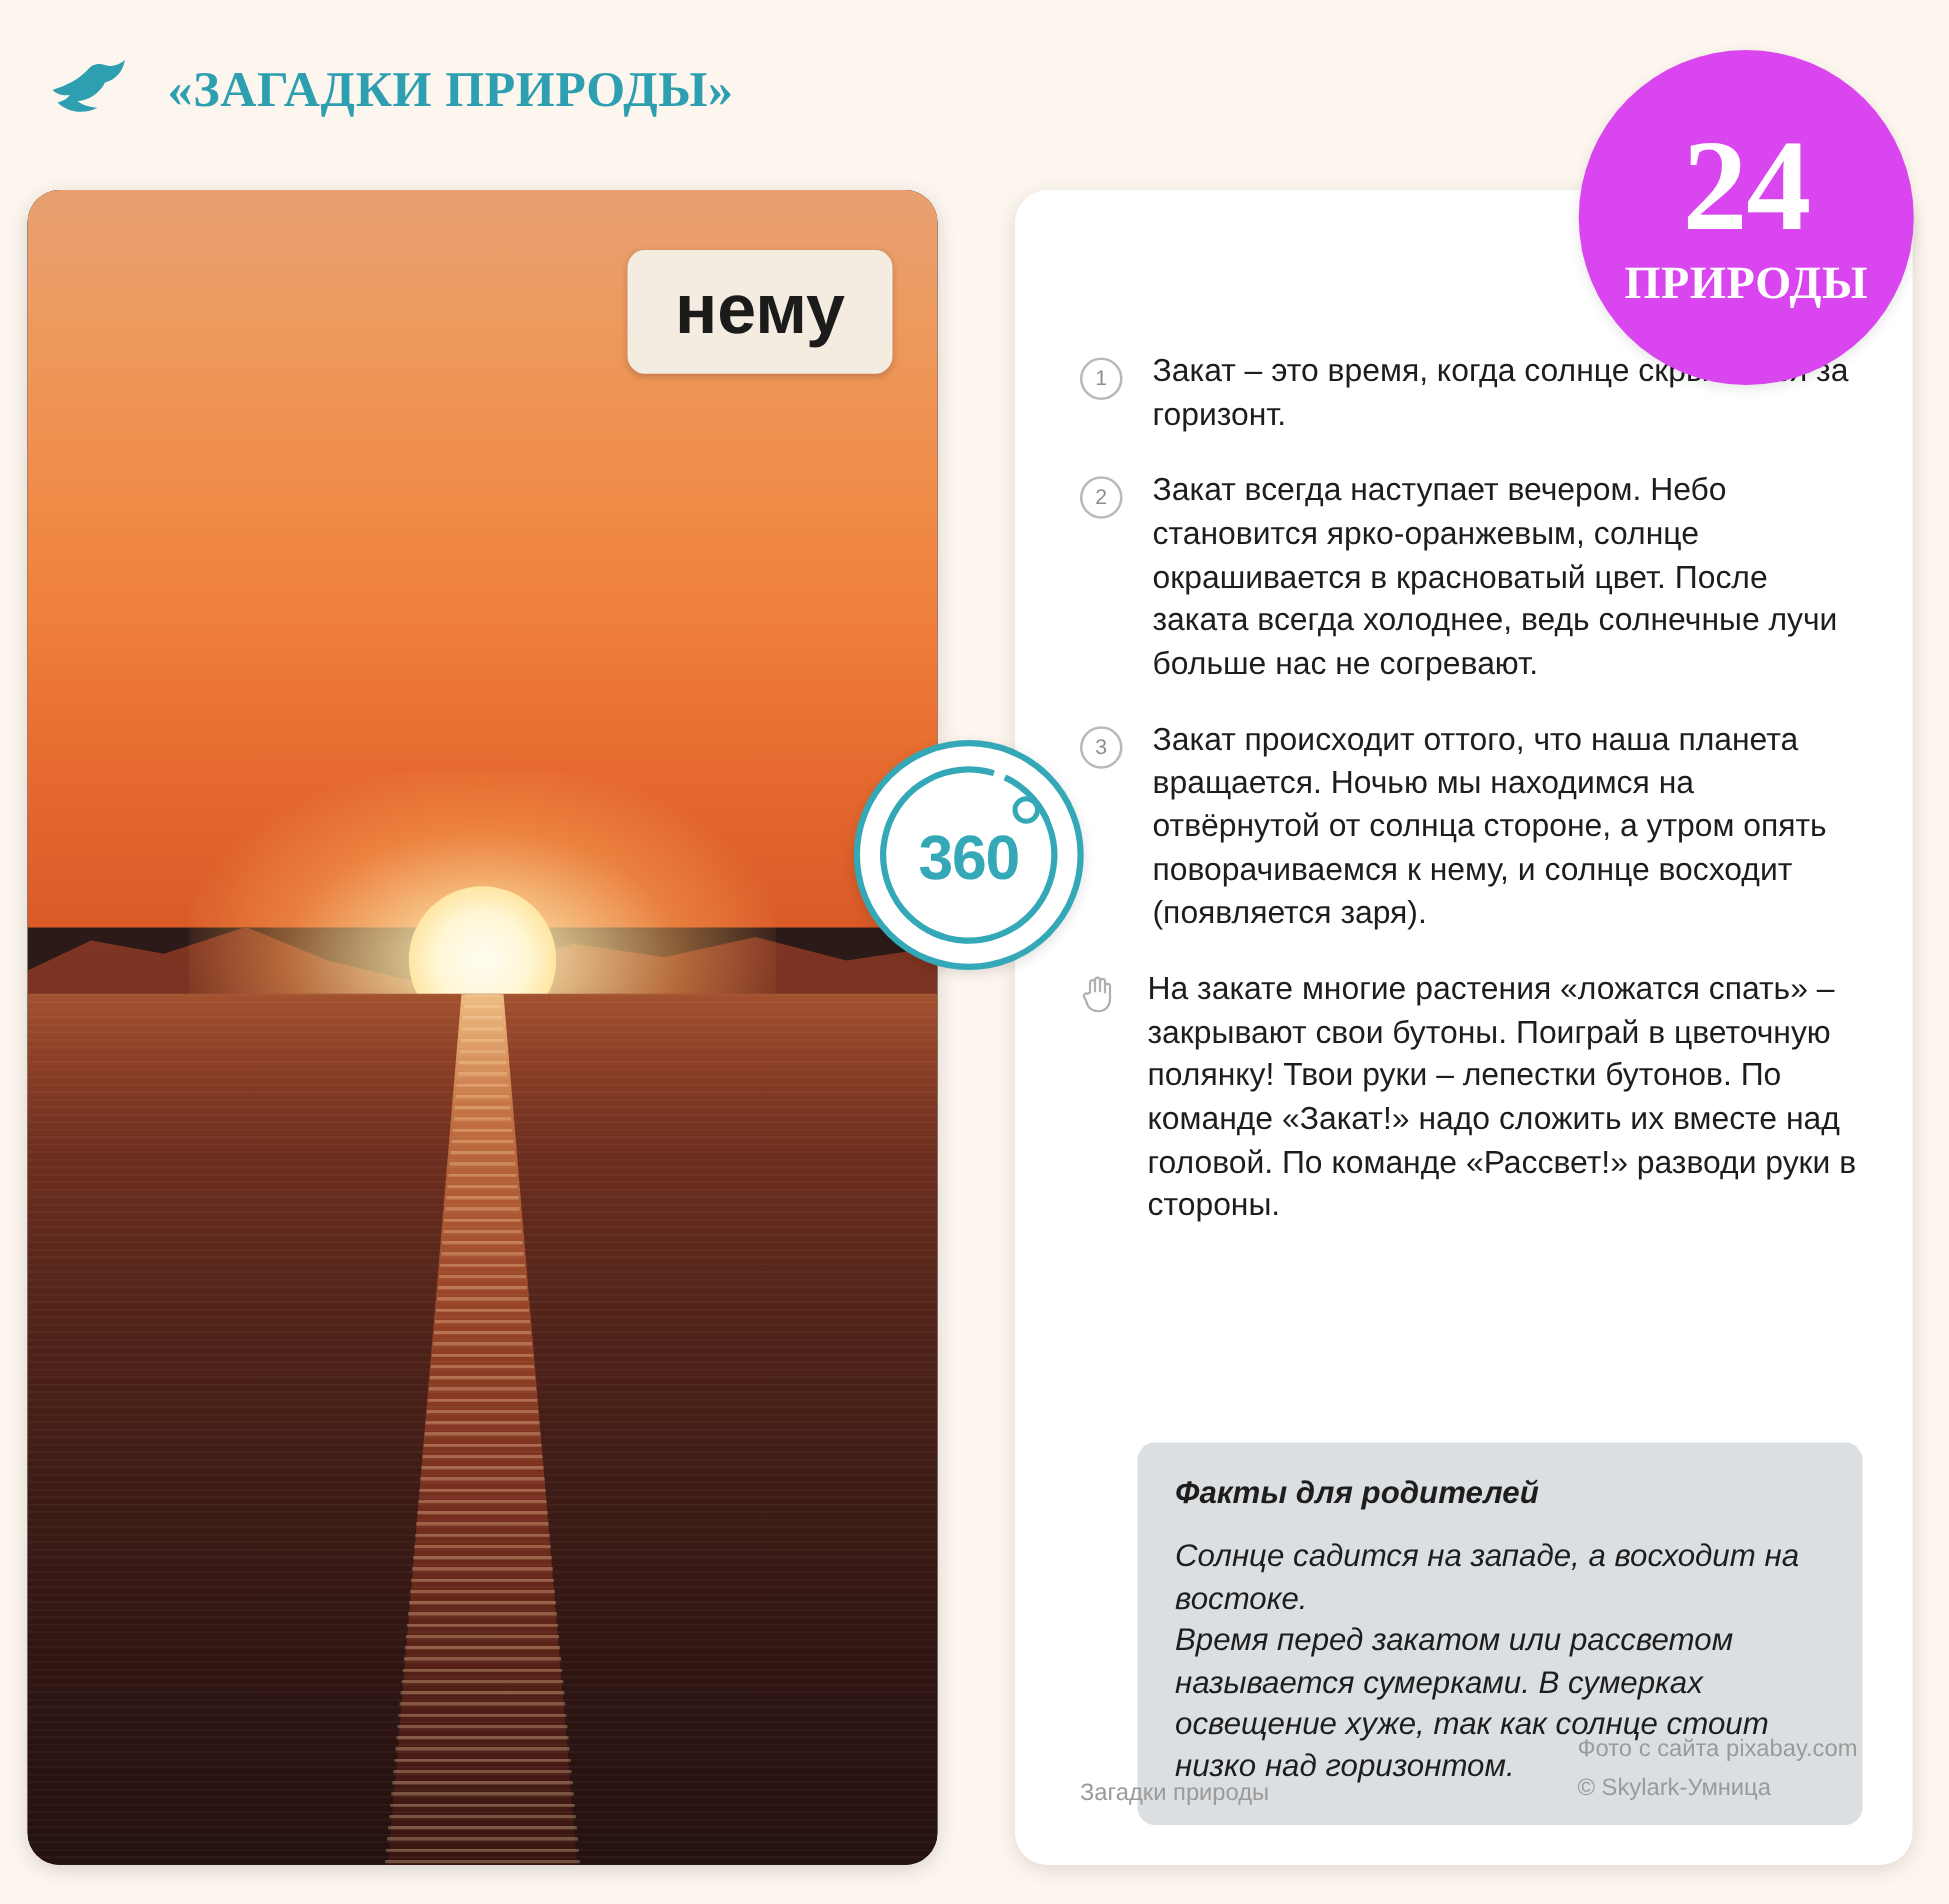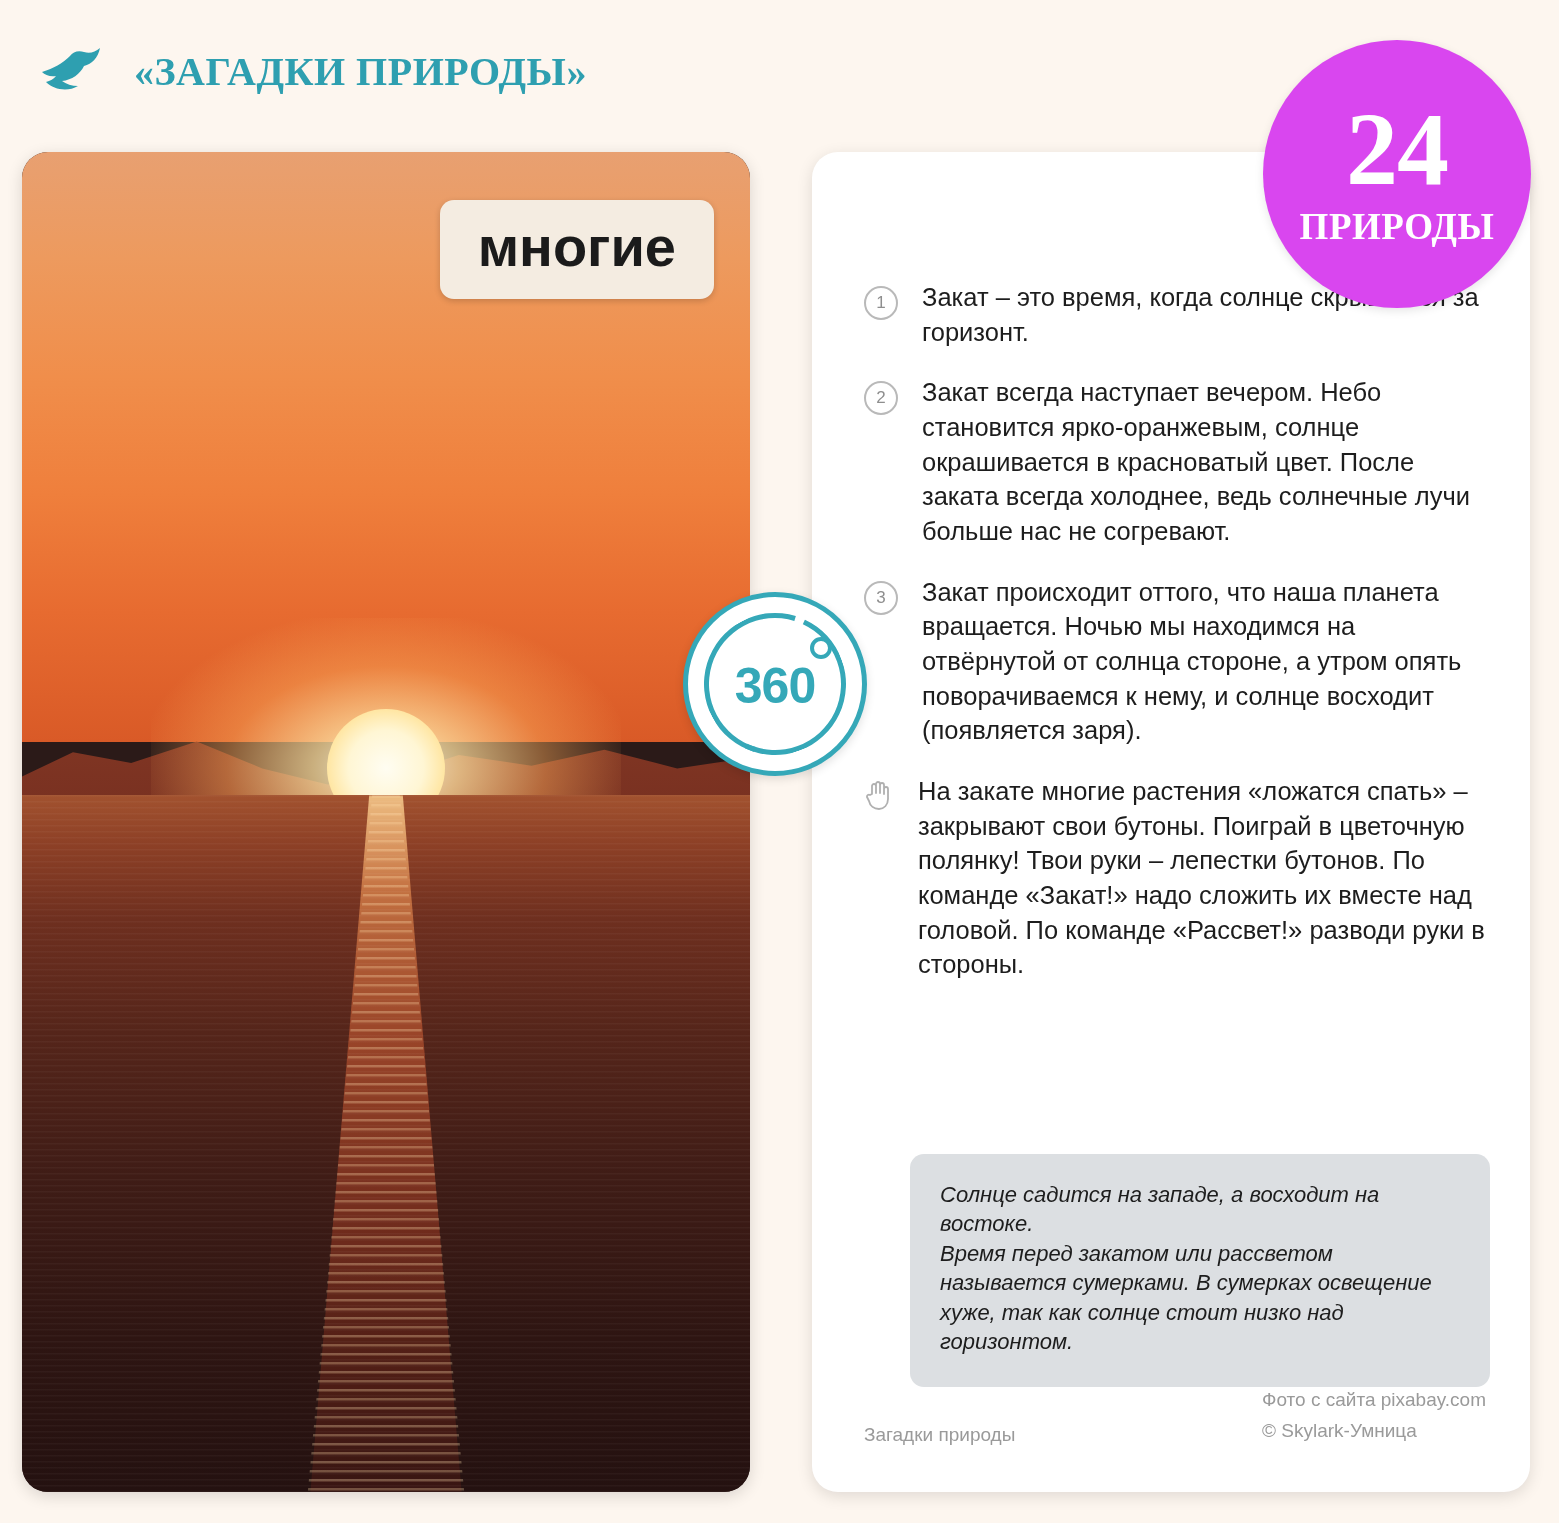--- a/index.html
+++ b/index.html
@@ -308,21 +308,21 @@
   }
   .parent-box h4 {
     margin: 0 0 20px 0;
     font-size: 25px;
     font-style: italic;
     font-weight: bold;
     color: #1d1d1d;
   }
   .parent-box p {
     margin: 0;
-    font-size: 22px;
+    font-size: 25px;
     line-height: 1.34;
     font-style: italic;
     color: #1d1d1d;
   }
 
   .card-foot {
     position: absolute;
     left: 52px;
     right: 44px;
     bottom: 46px;
@@ -353,21 +353,21 @@
 
 <div class="photo-card">
   <div class="sky"></div>
   <div class="hills"></div>
   <div class="sun-glow"></div>
   <div class="sun-disc"></div>
   <div class="sea">
     <div class="sun-path"></div>
     <div class="sun-path-sparkle"></div>
   </div>
-  <div class="word-chip">многие</div>
+  <div class="word-chip">нему</div>
 </div>
 
 <div class="badge360">
   <span class="arc"></span>
   <span class="arc2"></span>
   <span class="txt">360</span>
   <span class="deg"></span>
 </div>
 
 <div class="text-card">
@@ -395,20 +395,21 @@
         <svg width="26" height="30" viewBox="0 0 26 30" aria-hidden="true">
           <path d="M6 14 V6 a2 2 0 1 1 4 0 v7 V4 a2 2 0 1 1 4 0 v9 V5 a2 2 0 1 1 4 0 v9 V9 a2 2 0 1 1 4 0 v10 c0 6-4 10-9 10 -5 0-9-3-10-8 L1 17 a2 2 0 0 1 3-2 z" fill="none" stroke="#b0b0b0" stroke-width="1.8" stroke-linejoin="round"></path>
         </svg>
       </span>
       <p>На закате многие растения «ложатся спать» – закрывают свои бутоны. Поиграй в цветочную полянку! Твои руки – лепестки бутонов. По команде «Закат!» надо сложить их вместе над головой. По команде «Рассвет!» разводи руки в стороны.</p>
     </div>
 
   </div>
 
   <div class="parent-box">
+    <h4>Факты для родителей</h4>
     <p>Солнце садится на западе, а восходит на востоке.</p>
     <p>Время перед закатом или рассветом называется сумерками. В сумерках освещение хуже, так как солнце стоит низко над горизонтом.</p>
   </div>
 
   <div class="card-foot">
     <span>Загадки природы</span>
     <span class="foot-right">
       <span>Фото с сайта pixabay.com</span><br>
       <span>© Skylark-Умница</span>
     </span>

